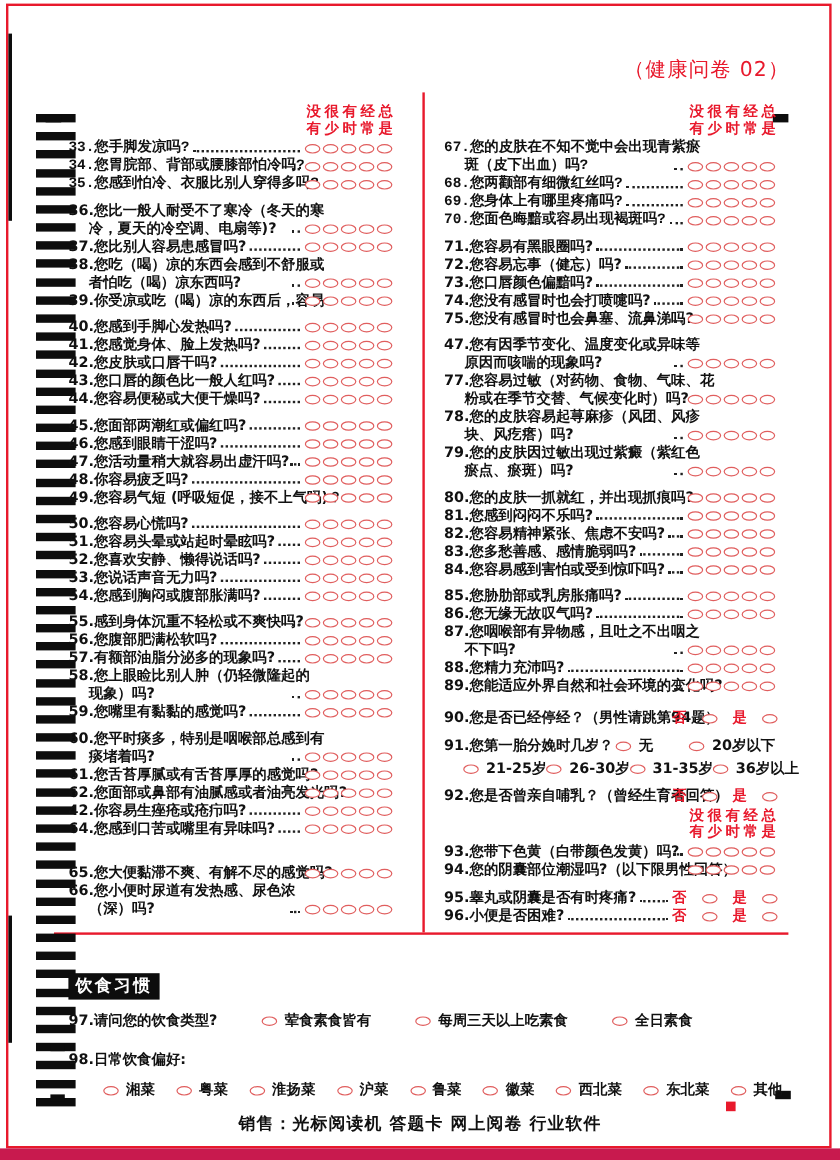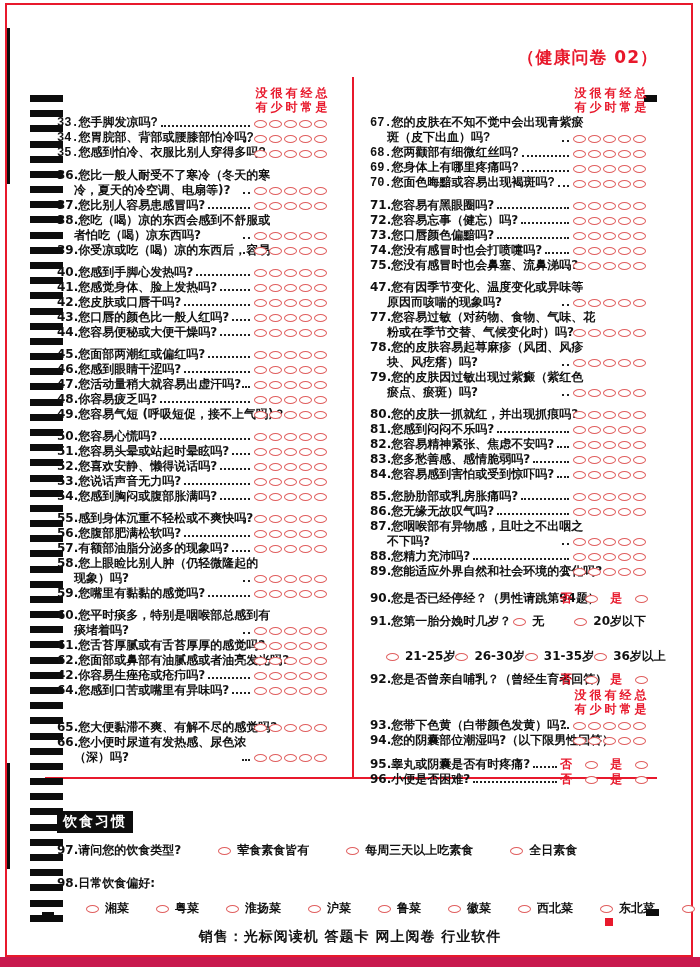--- a/index.html
+++ b/index.html
@@ -5,21 +5,21 @@
   :root{ --accent:#e8192c; --bubble:#e05e5e; --band:#c81a4e; }
   html,body{margin:0;padding:0;background:#fff;}
   .sheet{position:relative;width:700px;height:967px;background:#fff;overflow:hidden;
          font-family:"DejaVu Sans",sans-serif;color:#111;}
   .frame{position:absolute;left:5px;top:3px;right:7px;bottom:10px;border:2px solid var(--accent);}
   .band{position:absolute;left:0;right:0;bottom:0;height:10px;background:var(--band);}
   .tmark{position:absolute;left:30px;width:33px;height:7px;background:#0d0d0d;}
   .mark{position:absolute;background:#0d0d0d;}
   .vseg{position:absolute;left:7px;width:3px;background:#0d0d0d;}
   .redglyph{position:absolute;width:8px;height:8px;background:var(--accent);}
-  .title{position:absolute;top:46px;right:42px;color:var(--accent);font-size:17px;font-weight:bold;letter-spacing:1px;white-space:nowrap;}
+  .title{position:absolute;top:46px;right:42px;color:var(--accent);font-size:17px;font-weight:normal;letter-spacing:1px;white-space:nowrap;}
   .divv{position:absolute;left:352px;top:77px;height:700px;border-left:2px solid var(--accent);}
   .divh{position:absolute;left:45px;top:777px;width:612px;border-top:2px solid var(--accent);}
   .col{position:absolute;top:86px;font-size:12px;font-weight:bold;line-height:15px;}
   .col-left{left:57px;width:272px;}
   .col-right{left:370px;width:278px;}
   .q-row{display:flex;align-items:flex-end;}
   .q-text{flex:0 1 auto;min-width:0;}
   .q-line{white-space:nowrap;height:15px;}
   .cont{padding-left:17px;}
   .spacer{flex:1 1 4px;}
@@ -39,27 +39,27 @@
   .col-left .g8{margin-top:22px;}
   .col-right .g6{margin-top:12px;}
   .col-right .g7{margin-top:8px;}
   .col-right .g8{margin-top:8px;}
   .col-right .g9{margin-top:1px;}
   .col-right .g10{margin-top:9px;}
   .opt{display:flex;align-items:center;gap:6px;}
   .opt-label{white-space:nowrap;}
   .o91a{margin-left:auto;margin-right:10px;}
   .o91b{margin-left:20px;margin-right:2px;}
-  .opts91{padding-left:16px;margin-top:20px;justify-content:space-between;}
+  .opts91{padding-left:16px;margin-top:4px;justify-content:space-between;}
   .opts91 .opt{flex:1 1 0;}
   .diet-badge{position:absolute;left:57px;top:811px;background:#0d0d0d;color:#fff;font-size:14px;font-weight:bold;padding:2px 6px;letter-spacing:2px;}
   .diet-row97{position:absolute;left:57px;top:842px;display:flex;align-items:center;font-size:12px;font-weight:bold;}
   .diet-row97 .opt{margin-left:37px;}
   .diet-label98{position:absolute;left:57px;top:875px;font-size:12px;font-weight:bold;}
-  .diet-opts98{position:absolute;left:86px;top:900px;width:566px;display:flex;justify-content:space-between;font-size:12px;font-weight:bold;gap:27px;}
+  .diet-opts98{position:absolute;left:86px;top:900px;width:566px;display:flex;justify-content:space-between;font-size:12px;font-weight:bold;}
   .footer{position:absolute;left:0;top:928px;width:100%;text-align:center;font-size:14px;font-weight:bold;color:#111;letter-spacing:1px;}
 </style>
 </head>
 <body>
 
 <div class="sheet">
   <div class="frame"></div>
   <div class="band"></div>
   <div class="divv"></div>
   <div class="divh"></div>

